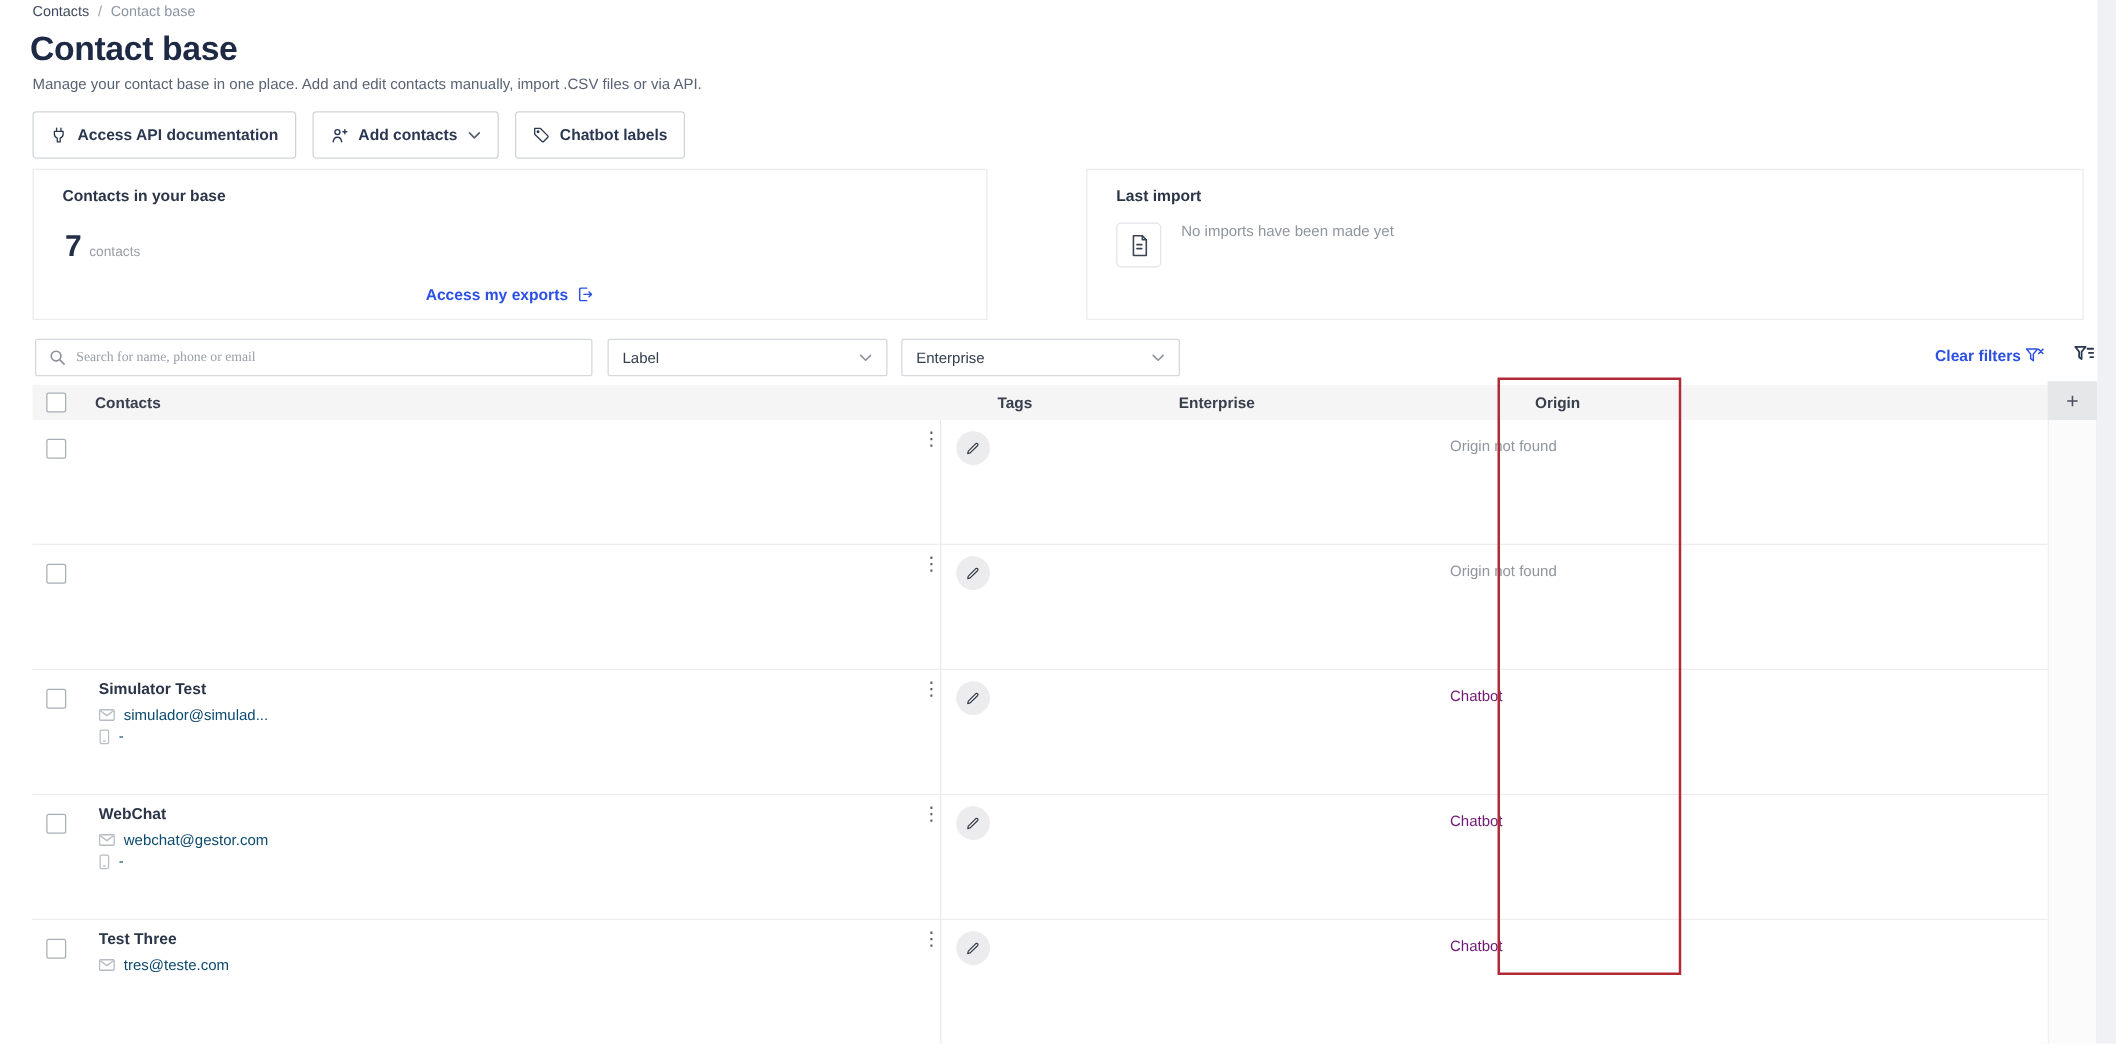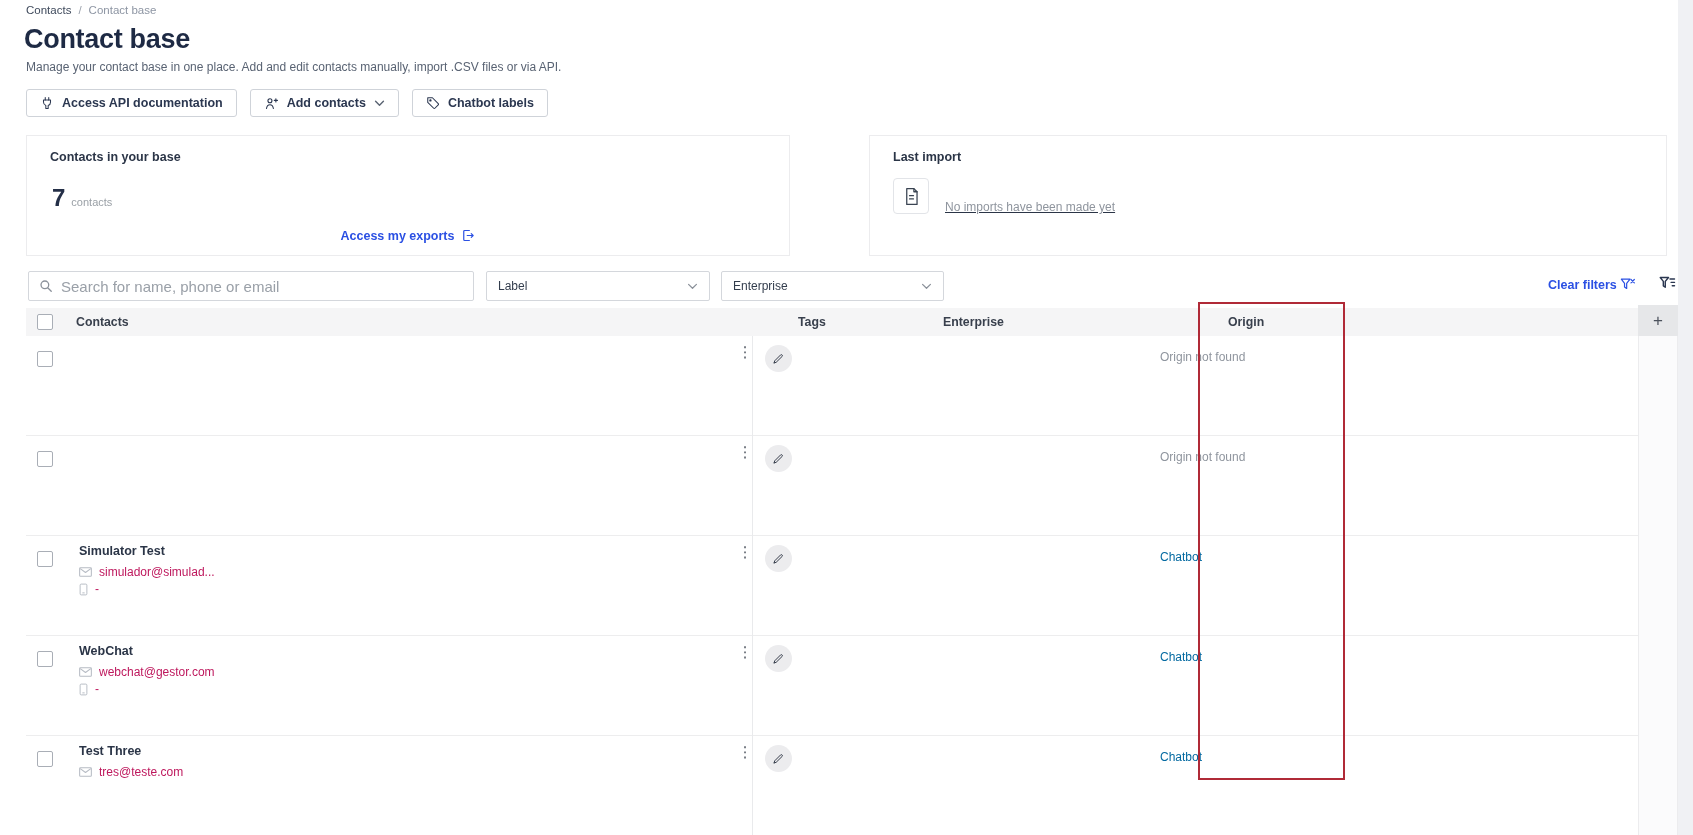--- a/index.html
+++ b/index.html
@@ -16,55 +16,55 @@
   .crumb-sep { color:#9aa0ab; }
   .crumb-current { color:#8d95a3; }
 
   
   .page-title { left:24px; top:24px; font-size:27px; font-weight:700; color:#1e2a44; letter-spacing:-0.3px; }
   .page-subtitle { left:26px; top:60px; font-size:12px; color:#596373; }
 
   
   .toolbar { left:26px; top:89px; display:flex; gap:13px; }
   .btn {
-    display:inline-flex; align-items:center; gap:8px; height:28px; padding:8px 13px;
+    display:inline-flex; align-items:center; gap:8px; height:28px; padding:18px 13px;
     background:#fff; border:1px solid #cfd3d9; border-radius:3px;
     font-size:12.5px; font-weight:700; color:#2b3750; cursor:pointer;
     font-family:"Liberation Sans", sans-serif;
   }
   .btn svg { flex:0 0 auto; }
 
   
   .card { background:#fff; border:1px solid #ececee; }
   .card-contacts { left:26px; top:135px; width:764px; height:121px; }
   .card-import   { left:869px; top:135px; width:798px; height:121px; }
   .card-title { position:absolute; left:23px; top:14px; font-size:12.5px; font-weight:700; color:#2b3547; }
   .count-wrap { position:absolute; left:25px; top:48px; display:flex; align-items:baseline; gap:6px; }
   .count-number { font-size:24px; font-weight:600; color:#242f47; }
   .count-label { font-size:11px; color:#9aa0a6; }
   .card-link {
     position:absolute; left:0; right:0; bottom:12px; text-align:center;
     font-size:12.5px; font-weight:700; color:#2b50e3; cursor:pointer;
   }
   .card-link .lnk { display:inline-flex; align-items:center; gap:6px; }
-  .import-row { position:absolute; left:23px; top:42px; display:flex; align-items:flex-end; gap:16px;text-decoration:underline; }
+  .import-row { position:absolute; left:23px; top:42px; display:flex; align-items:flex-start; gap:16px; }
   .doc-box {
     width:36px; height:36px; border:1px solid #e2e4e8; border-radius:4px;
     display:flex; align-items:center; justify-content:center; background:#fff;
   }
   .import-empty { font-size:12px; color:#8f959e; }
 
   
   .search-box {
     left:28px; top:271px; width:446px; height:30px; border:1px solid #d4d7dc; border-radius:2px;
     background:#fff; display:flex; align-items:center; padding:0 10px; gap:8px;
   }
   .search-box input {
-    border:none; outline:none; flex:1; font-size:15px; color:#3a4452;
-    font-family:Liberation Sans, sans-serif; background:transparent;
+    border:none; outline:none; flex:1; font-size:11px; color:#3a4452;
+    font-family:Liberation Serif, serif; background:transparent;
   }
   .search-box input::placeholder { color:#9aa0a8; }
   .select {
     top:271px; height:30px; border:1px solid #d4d7dc; border-radius:2px; background:#fff;
     display:flex; align-items:center; justify-content:space-between; padding:0 11px;
     font-size:12px; color:#333d4d; cursor:pointer;
   }
   .select-label { left:486px; width:224px; }
   .select-enterprise { left:721px; width:223px; }
   .clear-filters {
@@ -104,27 +104,27 @@
     position:absolute; left:710px; top:4px; width:18px; height:24px; border:none; background:none;
     font-size:15px; color:#565c66; cursor:pointer; line-height:24px; letter-spacing:0;
   }
   .tag-edit {
     position:absolute; left:739px; top:9px; width:27px; height:27px; border-radius:50%;
     background:#ececee; border:none; display:flex; align-items:center; justify-content:center;
     cursor:pointer; color:#333b49;
   }
   .contact-name { position:absolute; left:53px; top:8px; font-size:12.5px; font-weight:700; color:#2b3547; }
   .contact-line { position:absolute; left:53px; display:flex; align-items:center; gap:7px;
-    font-size:12px; color:#be185d; }
+    font-size:12px; color:#0c4a6e; }
   .line-email { top:29px; }
   .line-phone { top:46px; }
   .contact-line svg { color:#b7bcc4; }
   .origin-cell { position:absolute; left:1134px; top:14px; font-size:12px; }
   .origin-muted { color:#8f959e; }
-  .origin-normal { color:#0369a1; }
+  .origin-normal { color:#701a75; }
 
   
   .origin-highlight {
     left:1198px; top:302px; width:147px; height:478px;
     border:2px solid #b02a37; pointer-events:none; z-index:50; background:transparent;
   }
 
   svg { display:block; }
 </style>
 </head>

